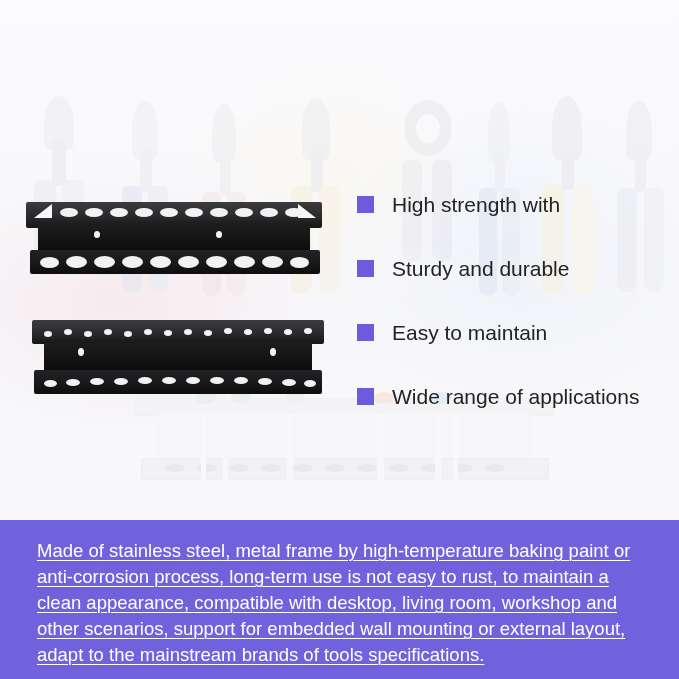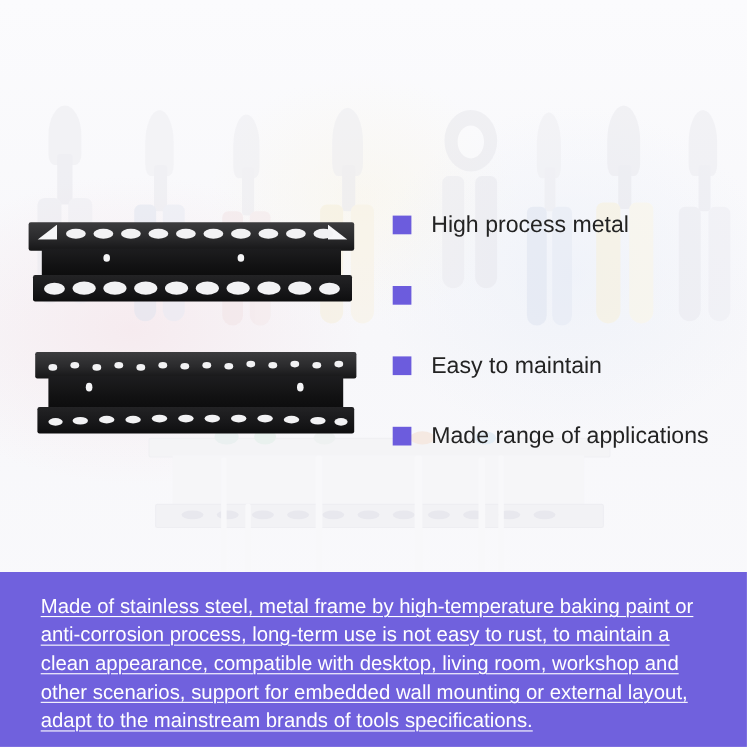--- a/index.html
+++ b/index.html
@@ -350,32 +350,33 @@
     <div class="rack-hole" style="left:188px; top:59px; width:14px; height:7px;"></div>
     <div class="rack-hole" style="left:212px; top:59px; width:14px; height:7px;"></div>
     <div class="rack-hole" style="left:236px; top:60px; width:14px; height:7px;"></div>
     <div class="rack-hole" style="left:260px; top:61px; width:14px; height:7px;"></div>
     <div class="rack-hole" style="left:282px; top:62px; width:12px; height:7px;"></div>
   </div>
 
   <div class="feature-list">
     <div class="feature-row">
       <div class="feature-bullet"></div>
-      <div class="feature-label">High process metal</div>
+      <div class="feature-label">High strength with</div>
     </div>
     <div class="feature-row">
       <div class="feature-bullet"></div>
+      <div class="feature-label">Sturdy and durable</div>
     </div>
     <div class="feature-row">
       <div class="feature-bullet"></div>
       <div class="feature-label">Easy to maintain</div>
     </div>
     <div class="feature-row">
       <div class="feature-bullet"></div>
-      <div class="feature-label">Made range of applications</div>
+      <div class="feature-label">Wide range of applications</div>
     </div>
   </div>
 
   <div class="desc-banner">
     <div class="desc-text">Made of stainless steel, metal frame by high-temperature baking paint or anti-corrosion process, long-term use is not easy to rust, to maintain a clean appearance, compatible with desktop, living room, workshop and other scenarios, support for embedded wall mounting or external layout, adapt to the mainstream brands of tools specifications.</div>
   </div>
 
 </div>
 
 </body></html>

